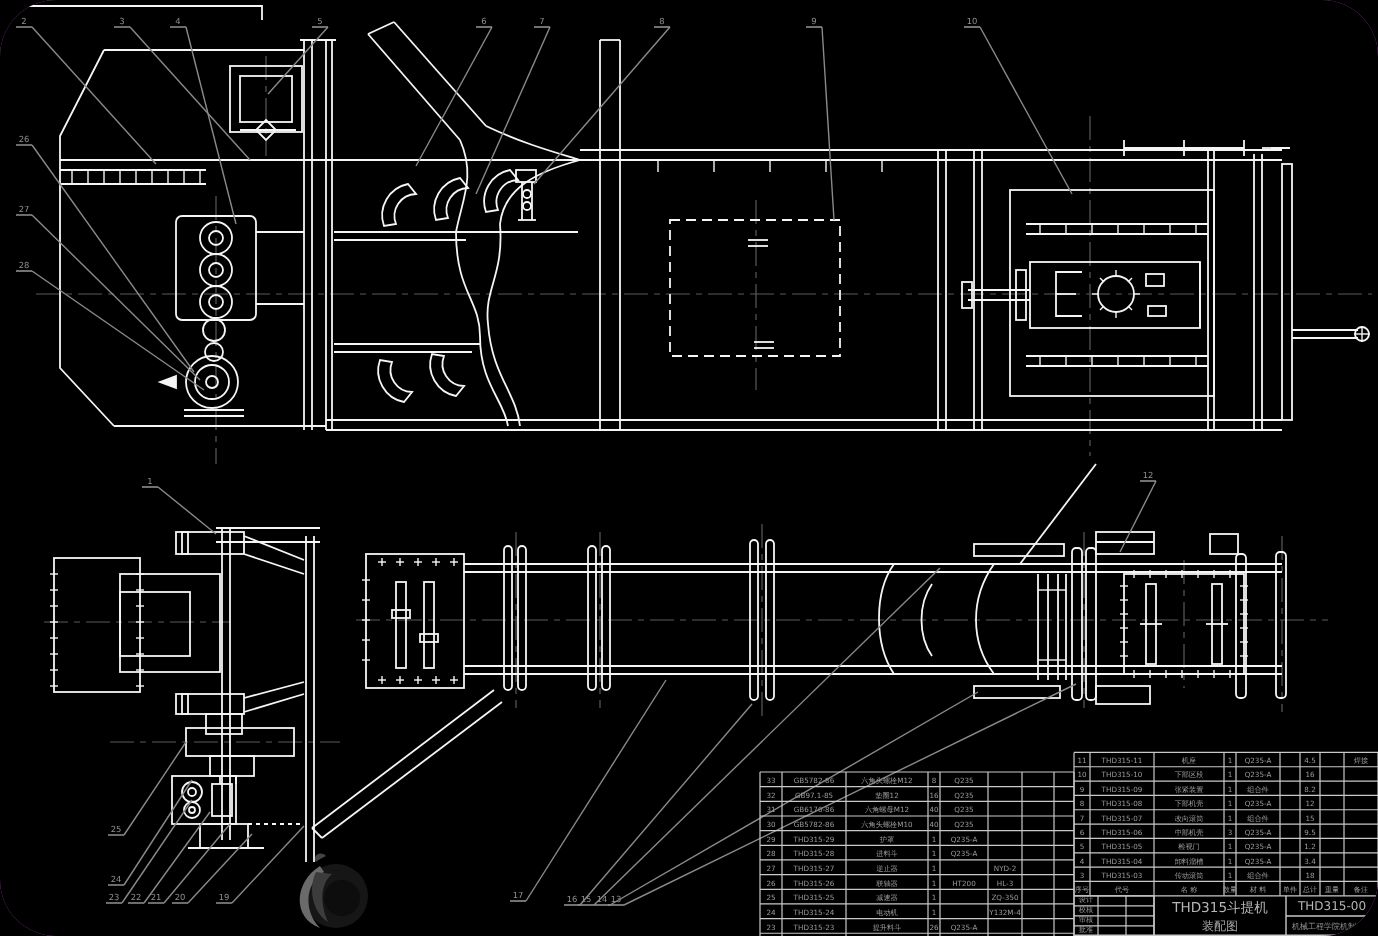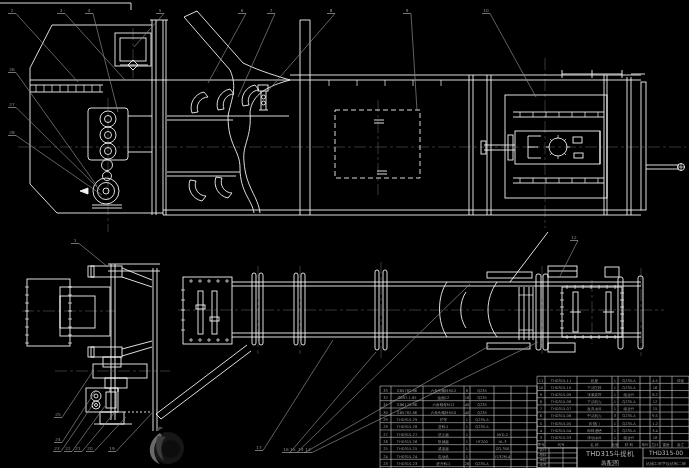--- a/index.html
+++ b/index.html
@@ -1,17 +1,17 @@
 <!DOCTYPE html>
 <html><head>
 <meta charset="utf-8">
 <style>
   html,body{margin:0;padding:0;background:#000;}
   .stage{position:relative;width:689px;height:468px;background:#d946ef;overflow:hidden;
-         font-family:"DejaVu Sans",sans-serif;}
+         font-family:"DejaVu Sans",sans-serif;border-radius:28px;}
   svg text{font-family:"DejaVu Sans",sans-serif;}
   .w{stroke:#f5f5f5;fill:none;stroke-width:0.9;}
   .w2{stroke:#f5f5f5;fill:none;stroke-width:0.7;}
   .cl{stroke:#5a5a5a;fill:none;stroke-width:0.6;stroke-dasharray:12 3 3 3;}
   .dash{stroke-dasharray:5 3;}
   .smudge{filter:url(#blr);}
 </style>
 </head>
 <body>
 

